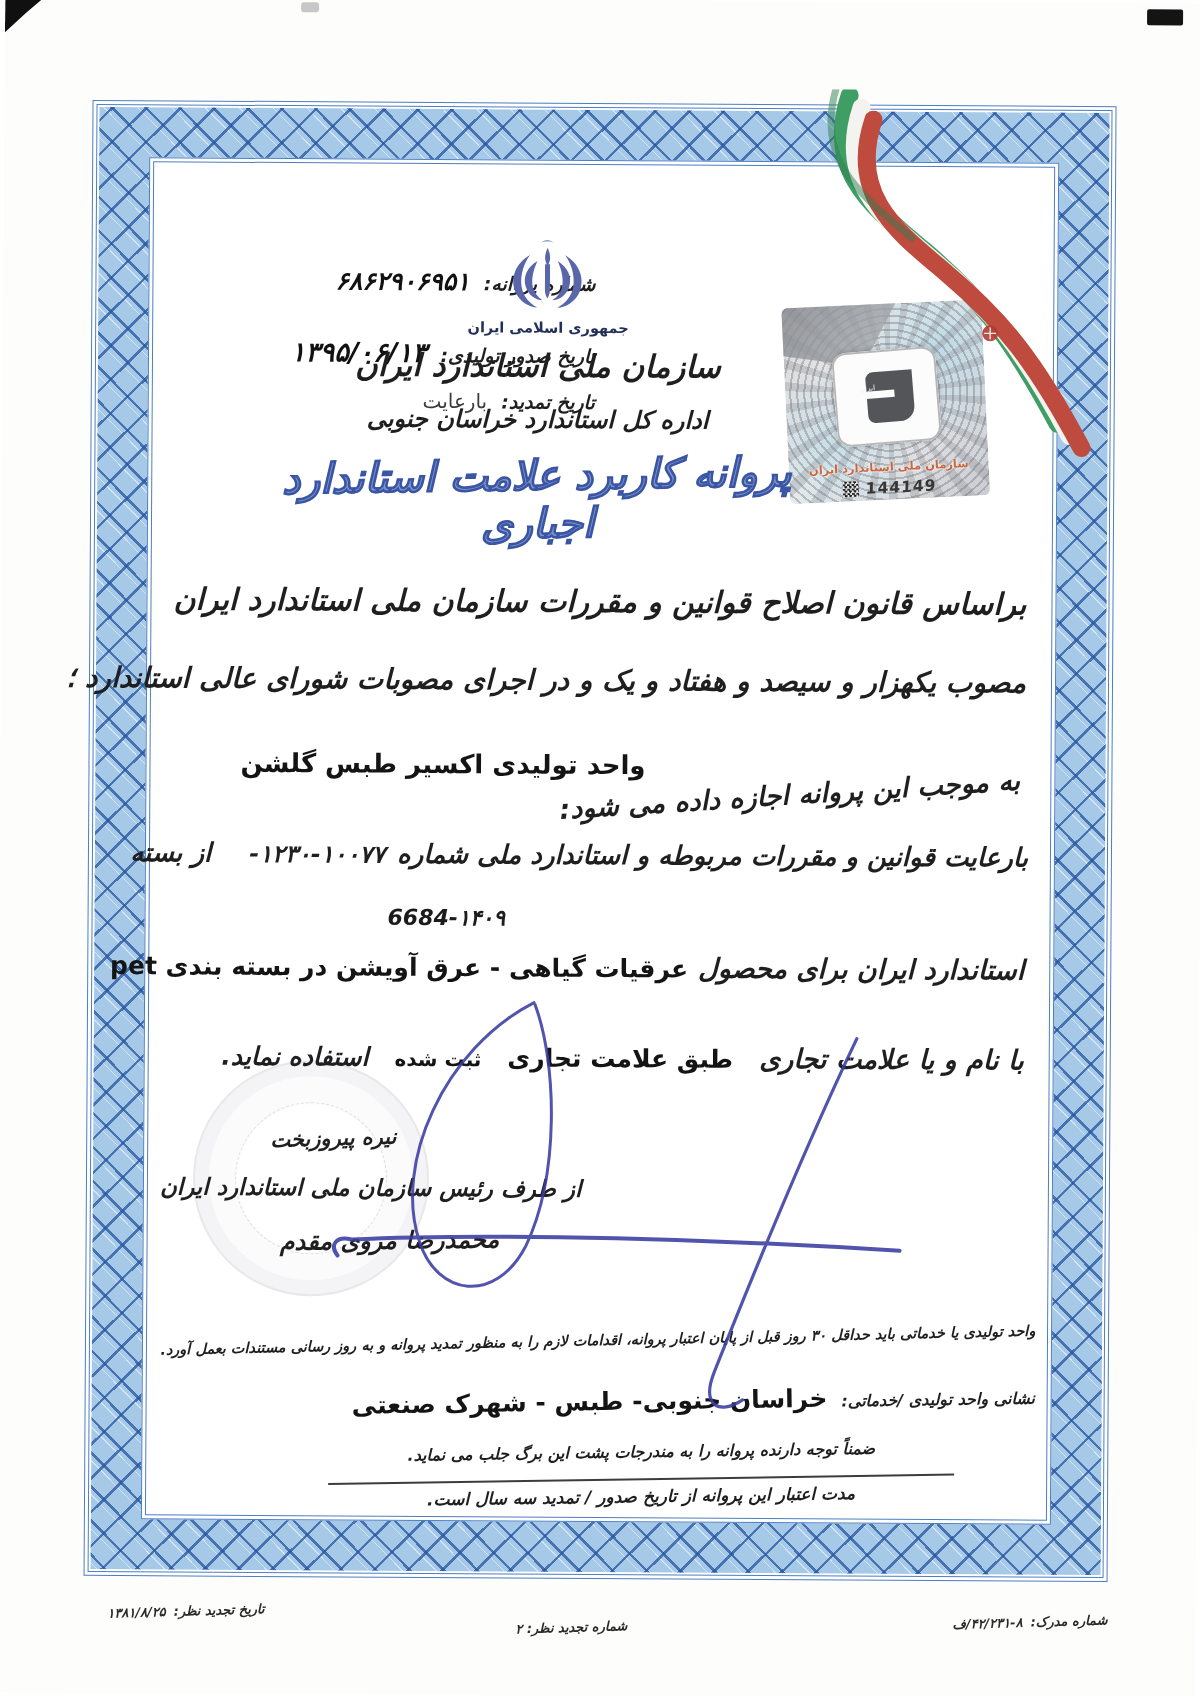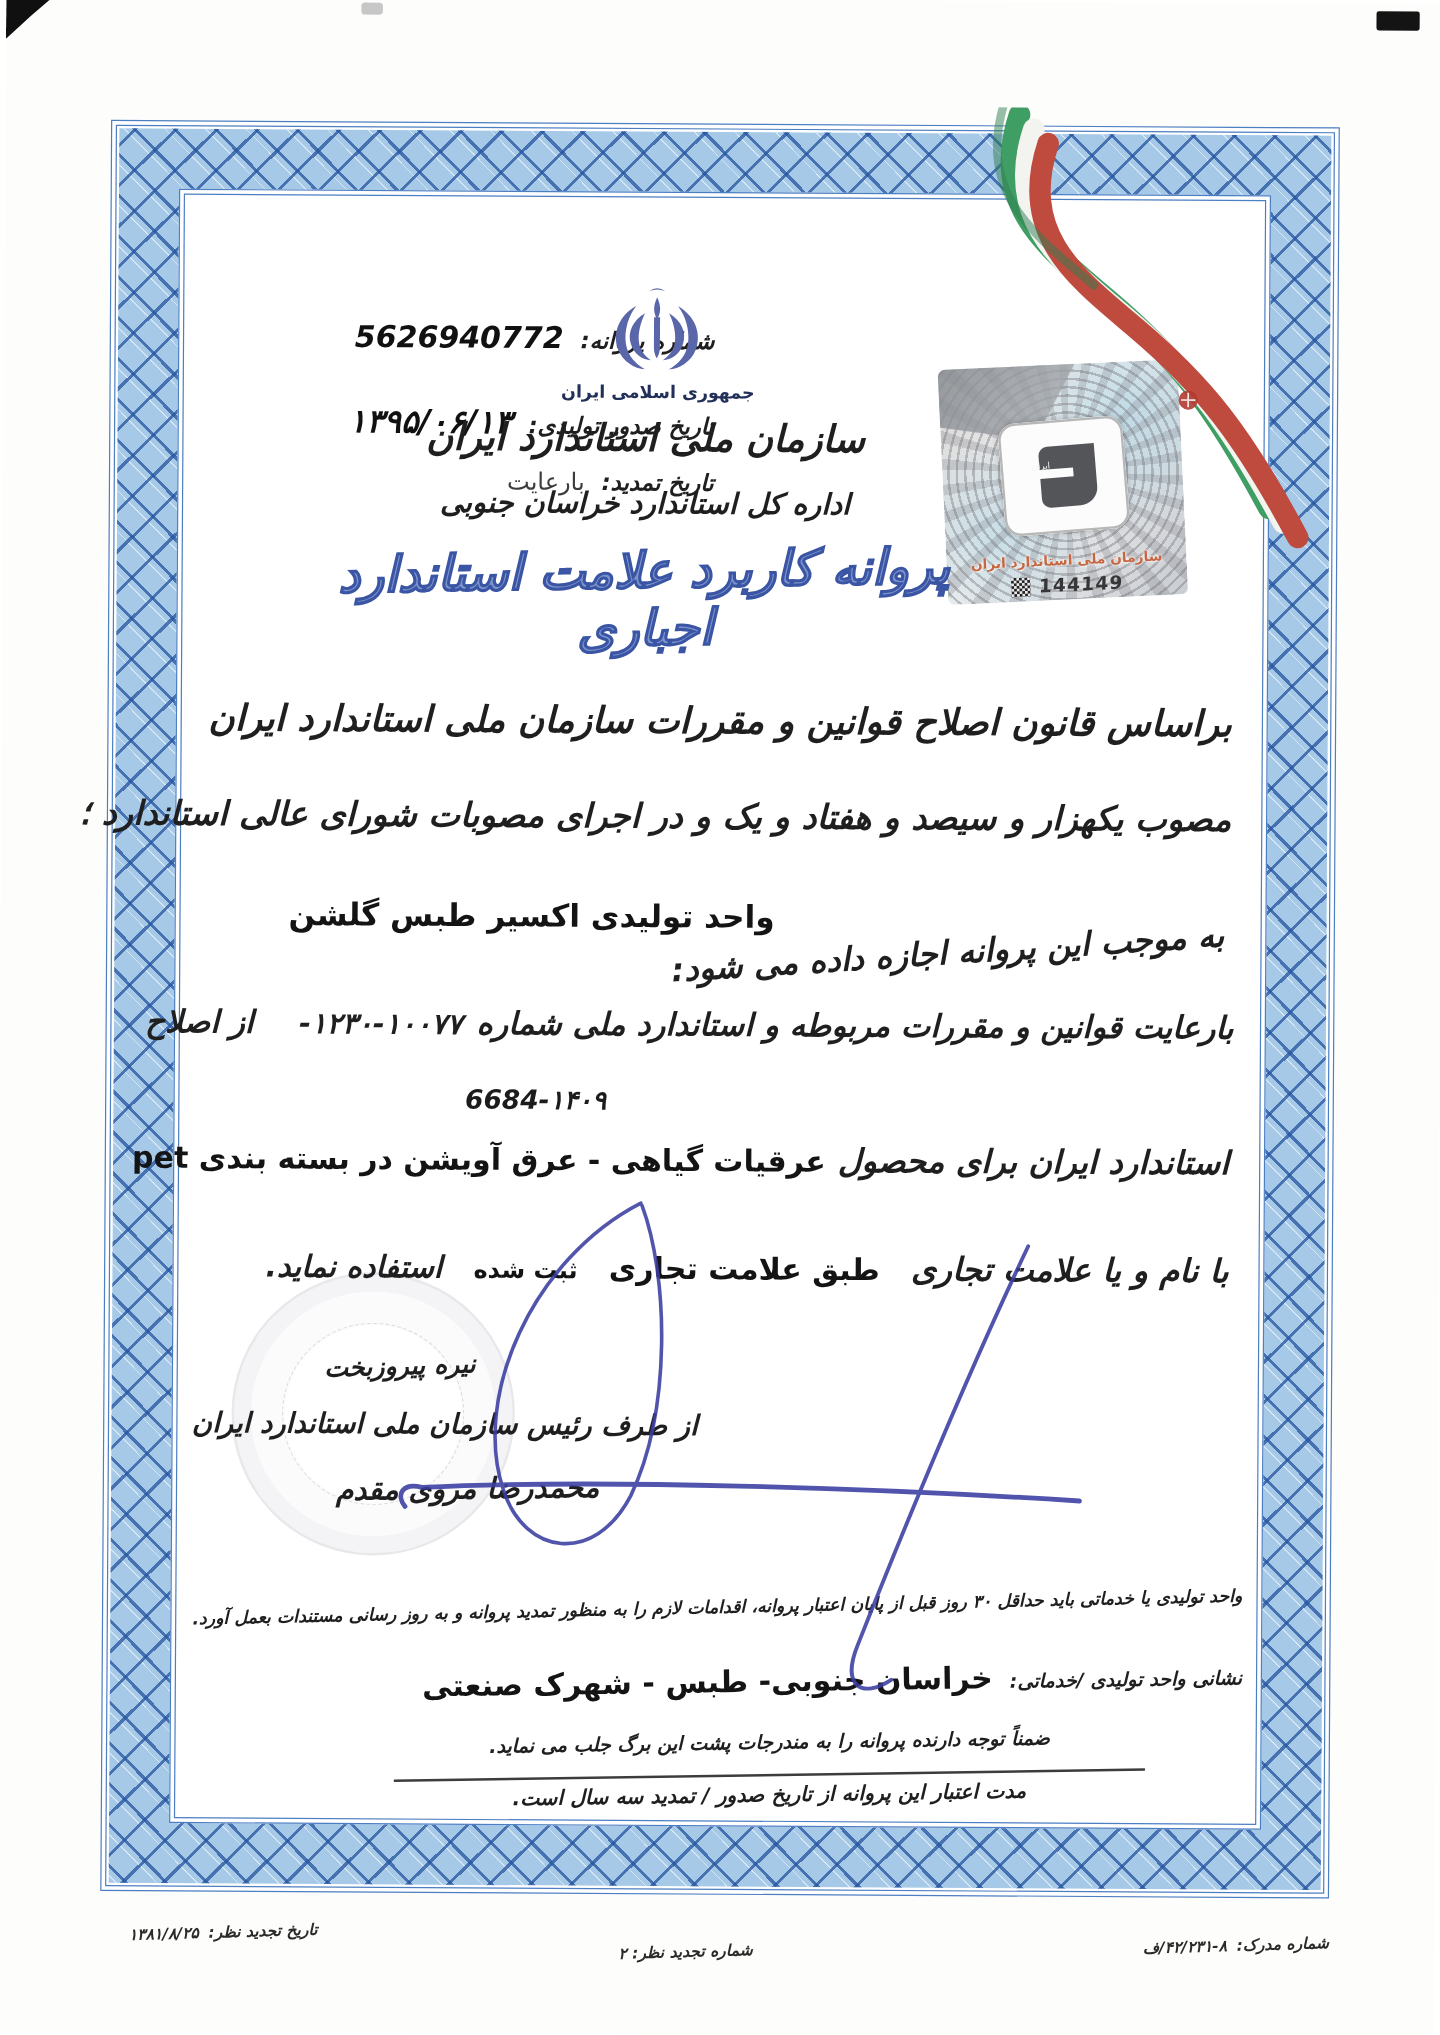--- a/index.html
+++ b/index.html
@@ -97,21 +97,21 @@
             </div>
     </div>
         </div>
       </div>
   </div>
 
   <div class="seal"></div>
 
   <div class="abs meta-row" style="right:608px;top:268px;">
     <span class="script meta-label">شماره پروانه:</span>
-    <span class="meta-value vis-ltr">5626940772</span>
+    <span class="meta-value vis-ltr">۶۸۶۲۹۰۶۹۵۱</span>
   </div>
   <div class="abs meta-row" style="right:608px;top:338px;">
     <span class="script meta-label">تاریخ صدور تولیدی:</span>
     <span class="meta-value vis-ltr" style="font-size:27px;">۱۳۹۵/۰۶/۱۳</span>
   </div>
   <div class="abs meta-row" style="right:608px;top:390px;">
     <span class="script meta-label">تاریخ تمدید:</span>
     <span style="font-size:20px;color:#3c3c3c;letter-spacing:2px;">بارعایت</span>
   </div>
 
@@ -160,21 +160,21 @@
 
   <div class="abs script nowrap" style="right:175px;top:584px;font-size:30px;">براساس قانون اصلاح قوانین و مقررات سازمان ملی استاندارد ایران</div>
   <div class="abs script nowrap" style="right:175px;top:664px;font-size:28px;">مصوب یکهزار و سیصد و هفتاد و یک و در اجرای مصوبات شورای عالی استاندارد ؛</div>
 
   <div class="abs script nowrap" style="right:180px;top:762px;font-size:27px;transform:rotate(-4deg);transform-origin:100% 50%;">به موجب این پروانه اجازه داده می شود:</div>
   <div class="abs print nowrap" style="left:240px;top:750px;font-size:26px;">واحد تولیدی اکسیر طبس گلشن</div>
 
   <div class="abs row nowrap" style="right:172px;top:840px;gap:12px;">
     <span class="script" style="font-size:26px;">بارعایت قوانین و مقررات مربوطه و استاندارد ملی شماره</span>
     <span class="script vis-ltr" style="font-size:24px;">-۱۲۳۰-۱۰۰۷۷</span>
-    <span class="script" style="font-size:26px;margin-right:26px;">از اصلاح</span>
+    <span class="script" style="font-size:26px;margin-right:26px;">از بسته</span>
   </div>
   <div class="abs vis-ltr" style="left:388px;top:906px;font-size:22px;font-weight:700;font-style:italic;color:#1c1c1c;">6684-۱۴۰۹</div>
 
   <div class="abs row nowrap" style="right:175px;top:952px;gap:10px;">
     <span class="script" style="font-size:27px;">استاندارد ایران برای محصول</span>
     <span class="print" style="font-size:25px;">عرقیات گیاهی - عرق آویشن در بسته بندی pet</span>
   </div>
 
   <div class="abs row nowrap" style="right:175px;top:1042px;gap:26px;">
     <span class="script" style="font-size:27px;">با نام و یا علامت تجاری</span>

